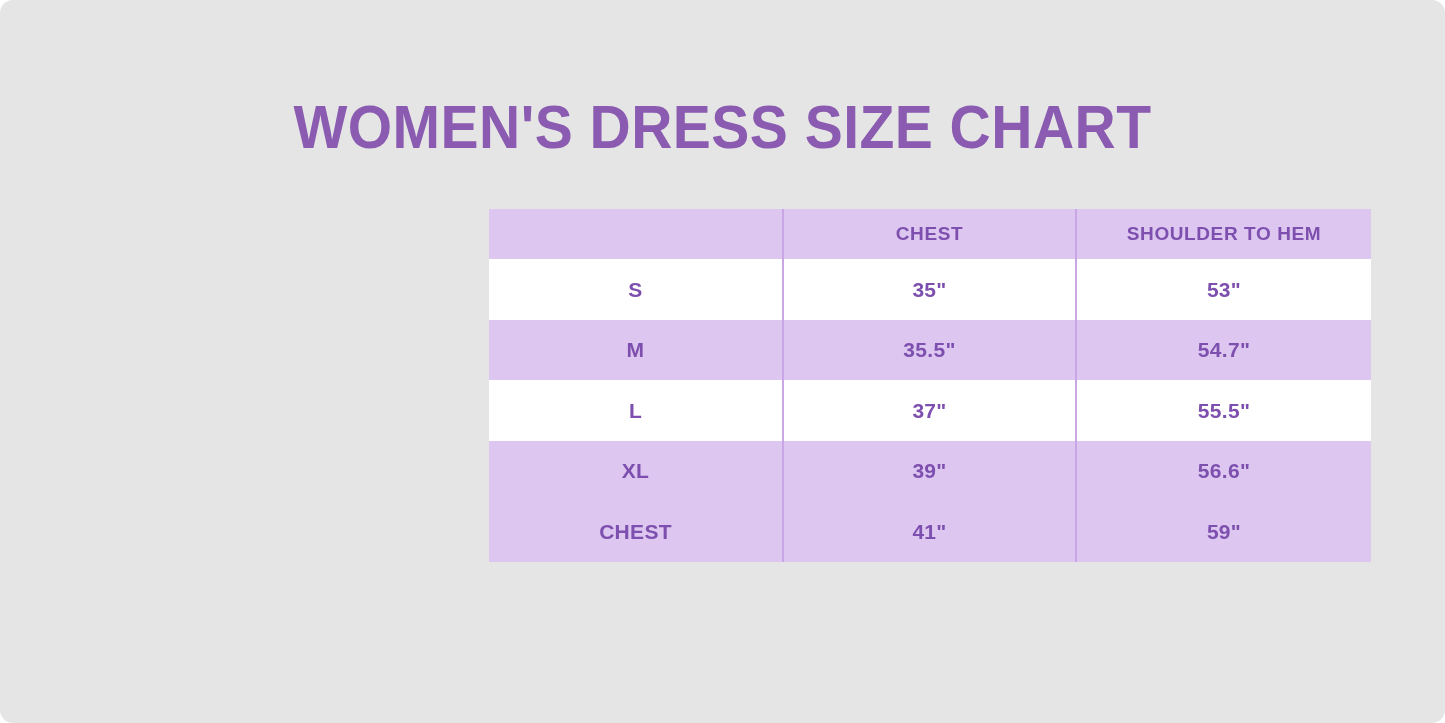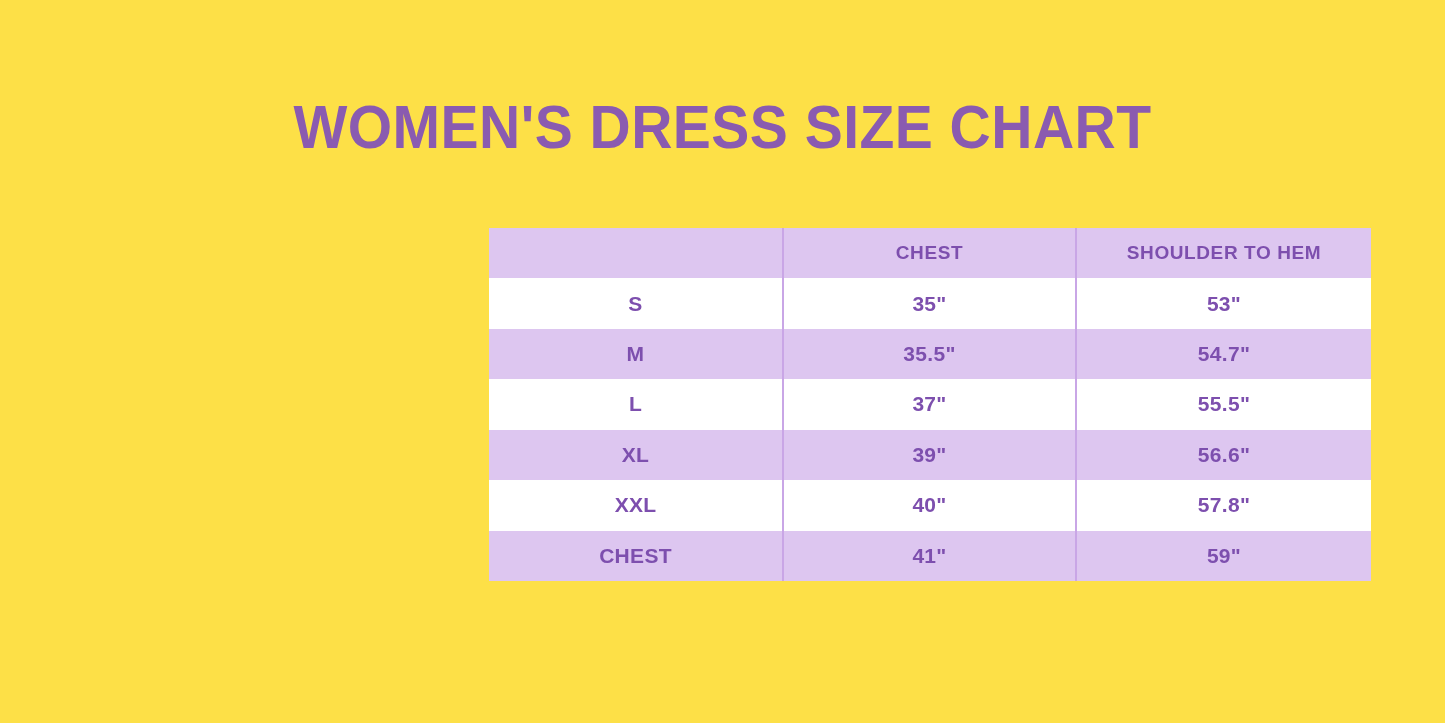--- a/index.html
+++ b/index.html
@@ -12,21 +12,22 @@
     height: 723px;
     position: relative;
     overflow: hidden;
     font-family: "Liberation Sans", sans-serif;
     -webkit-font-smoothing: antialiased;
   }
 
   #page-root {
     position: absolute;
     inset: 0;
-    background: #fde047;
+    background: #e5e5e5;
+    border-radius: 13px;
   }
 
   
   .chart-title {
     position: absolute;
     left: 0;
     top: 54px;
     width: 1445px;
     text-align: center;
     color: #8a5bb0;
@@ -37,21 +38,21 @@
     line-height: 1.0;
     transform: scaleX(0.92);
     transform-origin: center top;
     white-space: nowrap;
   }
 
   
   .size-table-wrap {
     position: absolute;
     left: 489px;
-    top: 228px;
+    top: 209px;
     width: 882px;
     height: 411px;
   }
 
   table.size-table {
     width: 882px;
     height: 353px;
     border-collapse: collapse;
     table-layout: fixed;
   }
@@ -140,25 +141,20 @@
           <td class="col-b">37"</td>
           <td class="col-c">55.5"</td>
         </tr>
 
         <tr class="band-shaded">
           <td class="col-a">XL</td>
           <td class="col-b">39"</td>
           <td class="col-c">56.6"</td>
         </tr>
 
-        <tr class="band-plain">
-          <td class="col-a">XXL</td>
-          <td class="col-b">40"</td>
-          <td class="col-c">57.8"</td>
-        </tr>
 
         <tr class="band-shaded">
           <td class="col-a">CHEST</td>
           <td class="col-b">41"</td>
           <td class="col-c">59"</td>
         </tr>
 
       </tbody>
     </table>
   </div>

